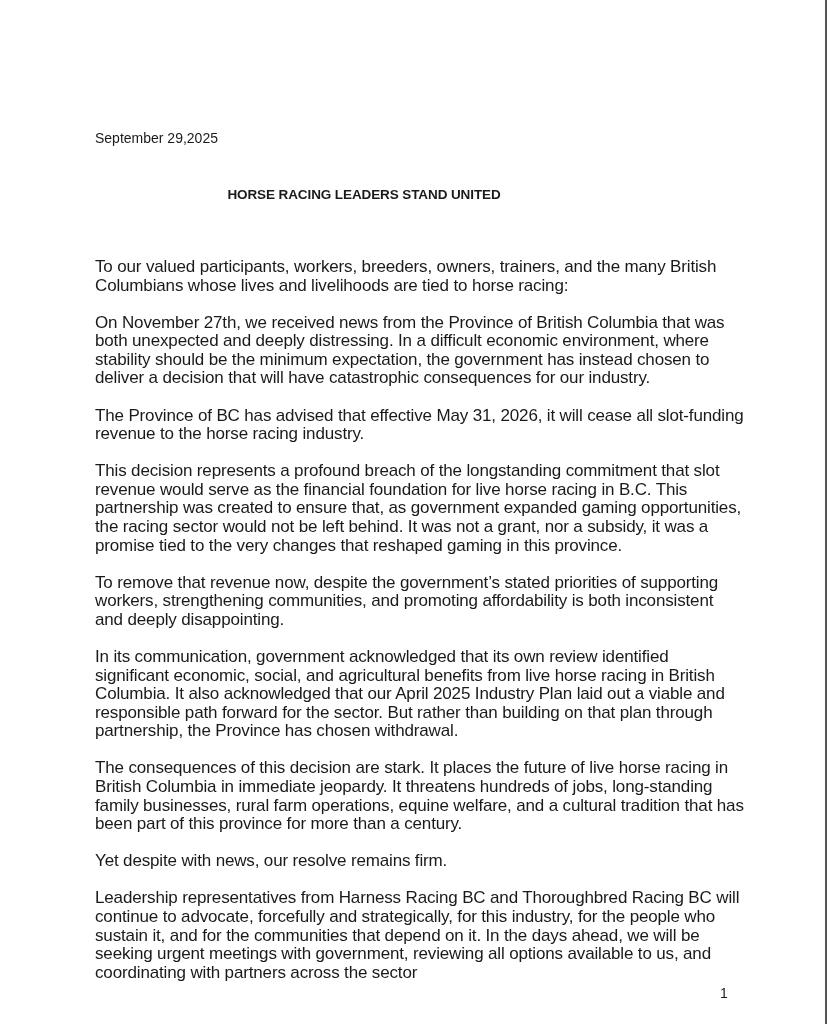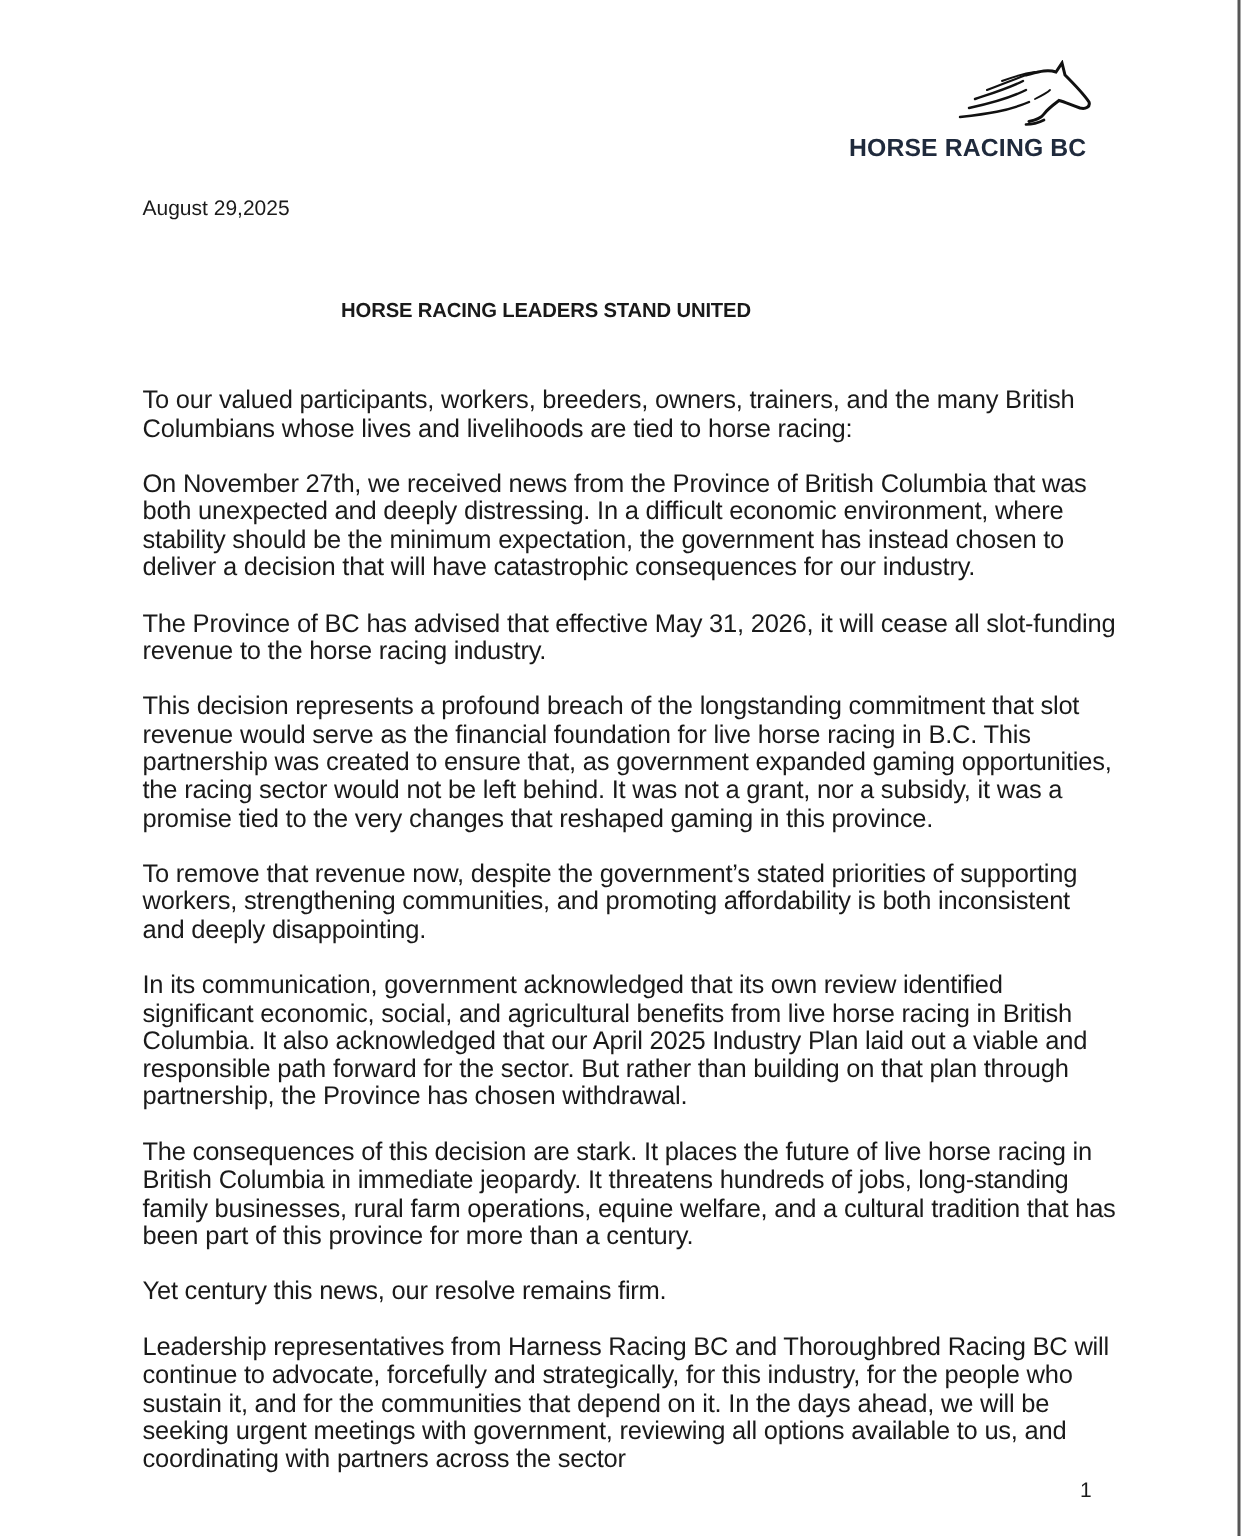--- a/index.html
+++ b/index.html
@@ -10,64 +10,49 @@
   .page { position: absolute; left: 0; top: 0; width: 825px; height: 1024px; background: #fff; }
   .right-edge { position: absolute; right: 0; top: 0; width: 2px; height: 1024px; background: #555; }
   .logo { position: absolute; left: 560px; top: 40px; width: 180px; height: 72px; }
   .logo svg { position: absolute; left: 78px; top: 0; }
   .logo-text {
     position: absolute; left: 6px; top: 50px; font-weight: bold; font-size: 16.5px;
     color: #1f2a3c; letter-spacing: 0.1px; white-space: nowrap;
   }
   .date { position: absolute; left: 95px; top: 130px; font-size: 14px; }
   .headline {
-    position: absolute; left: 0; width: 728px; top: 197px; text-align: center;
+    position: absolute; left: 0; width: 728px; top: 185px; text-align: center;
     font-weight: bold; font-size: 13.5px; line-height: 19px; letter-spacing: -0.1px;
   }
   .body {
     position: absolute; left: 95px; top: 258px; width: 650px;
     font-size: 17px; line-height: 18.6px; letter-spacing: -0.15px;
   }
   .body p { margin: 0 0 18.5px 0; }
   .page-number { position: absolute; left: 720px; top: 985px; font-size: 14px; }
 </style>
 </head>
 <body>
 
 <div class="page">
 
-  <div class="logo">
-    <svg width="92" height="44" viewBox="0 0 92 44">
-      <g fill="none" stroke="#111" stroke-linecap="round">
-        <path d="M2 38 C 20 36, 34 34, 48 28" stroke-width="1.6"></path>
-        <path d="M8 32 C 22 29, 34 26, 46 20" stroke-width="1.6"></path>
-        <path d="M12 26 C 24 22, 34 19, 44 14" stroke-width="1.6"></path>
-        <path d="M20 20 C 30 16, 38 13, 46 10" stroke-width="1.4"></path>
-        <path d="M30 14 C 38 11, 44 9, 52 8" stroke-width="1.3"></path>
-        <path d="M46 10 C 54 8, 60 6, 66 8 L 70 2 L 72 10 C 78 16, 84 22, 88 28 C 89 31, 86 33, 82 32 C 76 30, 72 28, 68 27 C 64 30, 60 33, 58 36 C 56 39, 52 40, 48 41" stroke-width="2"></path>
-        <path d="M52 26 C 56 24, 60 22, 62 20" stroke-width="1.2"></path>
-        <path d="M58 40 C 54 42, 50 43, 46 43" stroke-width="1.8"></path>
-      </g>
-    </svg>
-    <div class="logo-text">HORSE RACING BC</div>
-  </div>
 
-  <div class="date">August 29,2025</div>
+  <div class="date">September 29,2025</div>
 
   <div class="headline">
     <div>HORSE RACING LEADERS STAND UNITED</div>
   </div>
 
   <div class="body">
     <p>To our valued participants, workers, breeders, owners, trainers, and the many British Columbians whose lives and livelihoods are tied to horse racing:</p>
     <p>On November 27th, we received news from the Province of British Columbia that was both unexpected and deeply distressing. In a difficult economic environment, where stability should be the minimum expectation, the government has instead chosen to deliver a decision that will have catastrophic consequences for our industry.</p>
     <p>The Province of BC has advised that effective May 31, 2026, it will cease all slot-funding revenue to the horse racing industry.</p>
     <p>This decision represents a profound breach of the longstanding commitment that slot revenue would serve as the financial foundation for live horse racing in B.C. This partnership was created to ensure that, as government expanded gaming opportunities, the racing sector would not be left behind. It was not a grant, nor a subsidy, it was a promise tied to the very changes that reshaped gaming in this province.</p>
     <p>To remove that revenue now, despite the government’s stated priorities of supporting workers, strengthening communities, and promoting affordability is both inconsistent and deeply disappointing.</p>
     <p>In its communication, government acknowledged that its own review identified significant economic, social, and agricultural benefits from live horse racing in British Columbia. It also acknowledged that our April 2025 Industry Plan laid out a viable and responsible path forward for the sector. But rather than building on that plan through partnership, the Province has chosen withdrawal.</p>
     <p>The consequences of this decision are stark. It places the future of live horse racing in British Columbia in immediate jeopardy. It threatens hundreds of jobs, long-standing family businesses, rural farm operations, equine welfare, and a cultural tradition that has been part of this province for more than a century.</p>
-    <p>Yet century this news, our resolve remains firm.</p>
+    <p>Yet despite with news, our resolve remains firm.</p>
     <p>Leadership representatives from Harness Racing BC and Thoroughbred Racing BC will continue to advocate, forcefully and strategically, for this industry, for the people who sustain it, and for the communities that depend on it. In the days ahead, we will be seeking urgent meetings with government, reviewing all options available to us, and coordinating with partners across the sector</p>
   </div>
 
   <div class="page-number">1</div>
 </div>
 <div class="right-edge"></div>
 
 </body></html>

